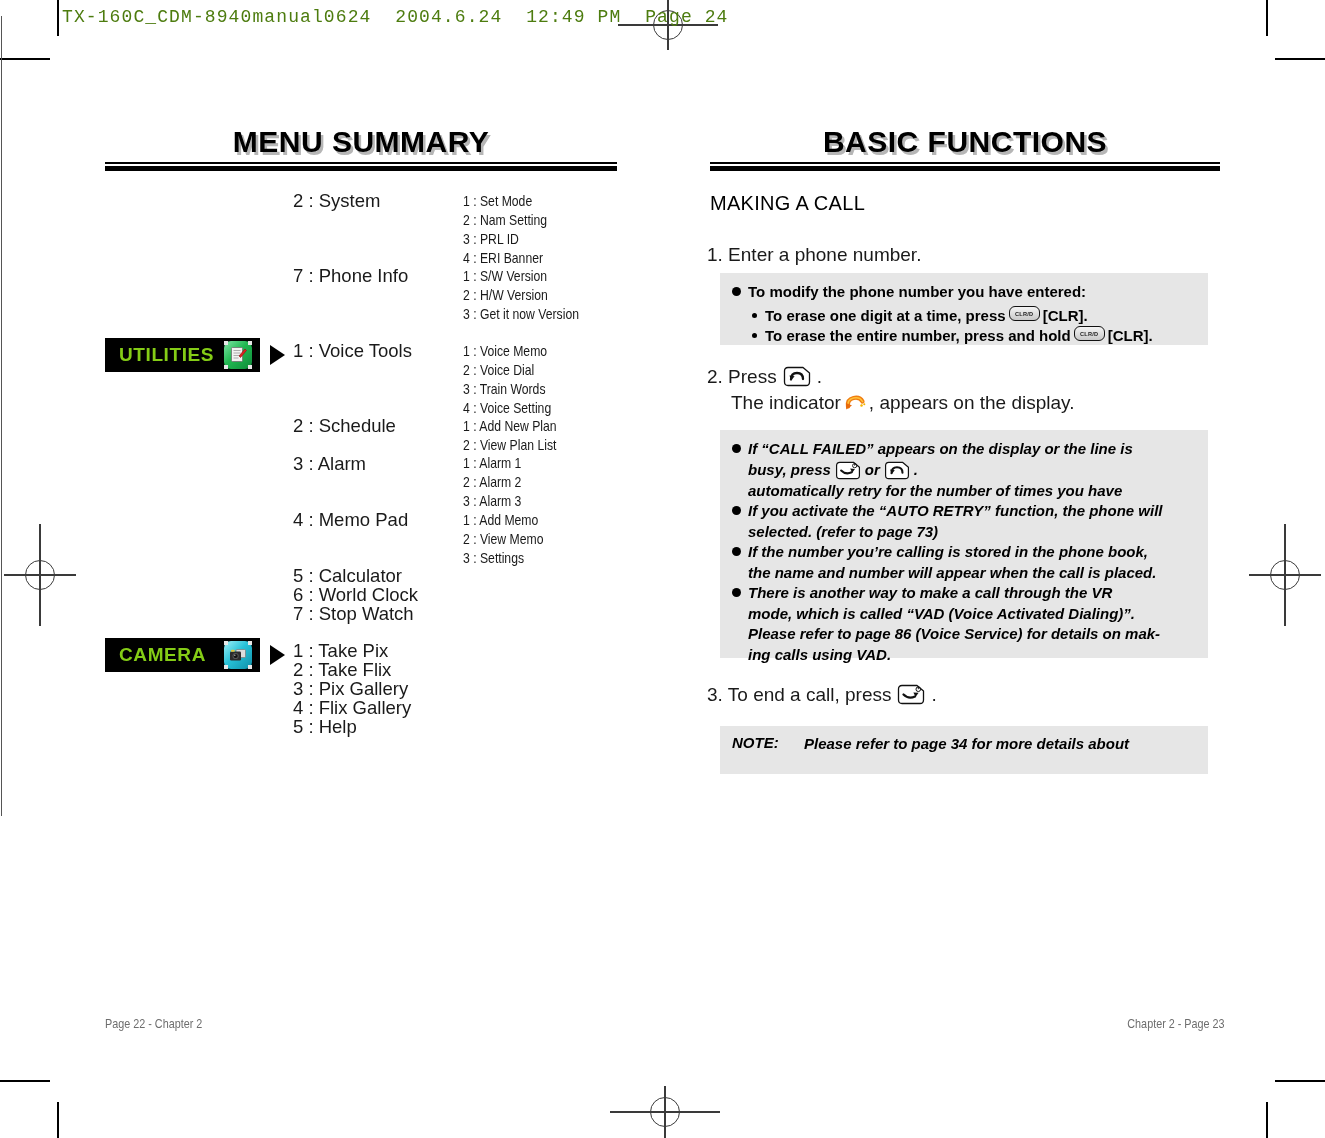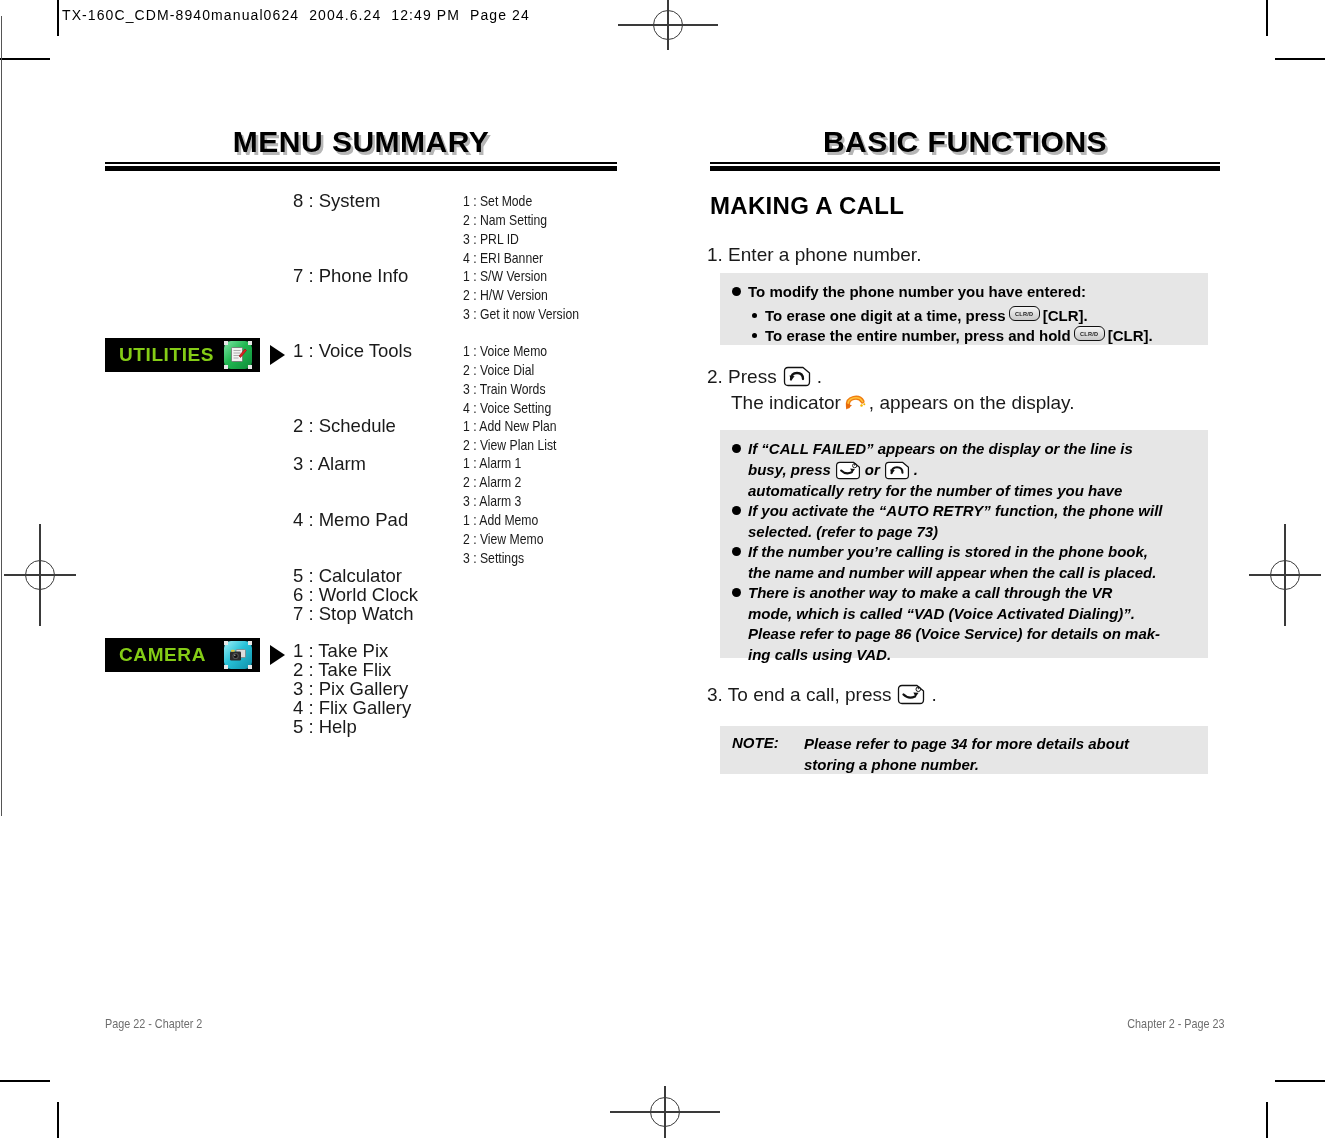--- a/index.html
+++ b/index.html
@@ -24,22 +24,22 @@
     margin-left:-0.75px; background:#3a3a3a;
   }
   .regmark .rh {
     position:absolute; top:50%; left:0; height:1.5px; width:100%;
     margin-top:-0.75px; background:#3a3a3a;
   }
 
   
   .scanhead {
     position:absolute; left:62px; top:7px;
-    font-family:Liberation Sans, sans-serif;
-    font-size:14px; letter-spacing:1.1px; color:#000000;
+    font-family:Liberation Mono, monospace;
+    font-size:18px; letter-spacing:1.1px; color:#4d7c0f;
     white-space:pre;
   }
   .headrule {
     position:absolute; left:1px; top:16px; width:1.3px; height:800px;
     background:#555;
   }
 
   
   .page { position:absolute; top:0; height:1138px; }
   .page-left  { left:0;   width:662px; }
@@ -54,21 +54,21 @@
     white-space:nowrap;
   }
   .banner .brule-thin {
     height:2px; background:#000; margin-top:3px;
   }
   .banner .brule-thick {
     height:5px; background:#000; margin-top:2px;
   }
 
   .subhead {
-    position:absolute; font-weight:bold; font-size:24px;
+    position:absolute; font-weight:normal; font-size:20px;
     letter-spacing:0.3px; color:#000;
   }
 
   
   .menu-main {
     position:absolute; font-size:18.5px; color:#1a1a1a;
     white-space:nowrap;
   }
   .menu-sub {
     position:absolute; font-size:14.2px; color:#1a1a1a;
@@ -199,21 +199,21 @@
 <div class="scanhead">TX-160C_CDM-8940manual0624  2004.6.24  12:49 PM  Page 24</div>
 
 <div class="page page-left">
 
   <div class="banner" style="left:105px;top:125px;width:512px;">
     <div class="btitle">MENU SUMMARY</div>
     <div class="brule-thin"></div>
     <div class="brule-thick"></div>
   </div>
 
-  <div class="menu-main" style="left:293px;top:190px;">8 : System</div>
+  <div class="menu-main" style="left:293px;top:190px;">2 : System</div>
   <div class="menu-sub" style="left:463px;top:193px;">1 : Set Mode</div>
   <div class="menu-sub" style="left:463px;top:212px;">2 : Nam Setting</div>
   <div class="menu-sub" style="left:463px;top:231px;">3 : PRL ID</div>
   <div class="menu-sub" style="left:463px;top:250px;">4 : ERI Banner</div>
 
   <div class="menu-main" style="left:293px;top:265px;">7 : Phone Info</div>
   <div class="menu-sub" style="left:463px;top:268px;">1 : S/W Version</div>
   <div class="menu-sub" style="left:463px;top:287px;">2 : H/W Version</div>
   <div class="menu-sub" style="left:463px;top:306px;">3 : Get it now Version</div>
 
@@ -416,19 +416,18 @@
       </svg>
     </span>
     <span>.</span>
   </div>
 
   <div class="notebox" style="left:58px;top:726px;width:488px;height:48px;padding-top:8px;">
     <div style="display:flex;align-items:flex-start;">
       <span class="note-label" style="width:72px;flex:0 0 auto;">NOTE:</span>
       <span style="display:block;">
         <span class="note-body" style="display:block;line-height:20.5px;">Please refer to page 34 for more details about</span>
-        <span class="note-body" style="display:block;line-height:20.5px;">storing a phone number.</span>
       </span>
     </div>
   </div>
 
   <div class="footer footer-r">Chapter 2 - Page 23</div>
 </div>
 
 </body></html>

